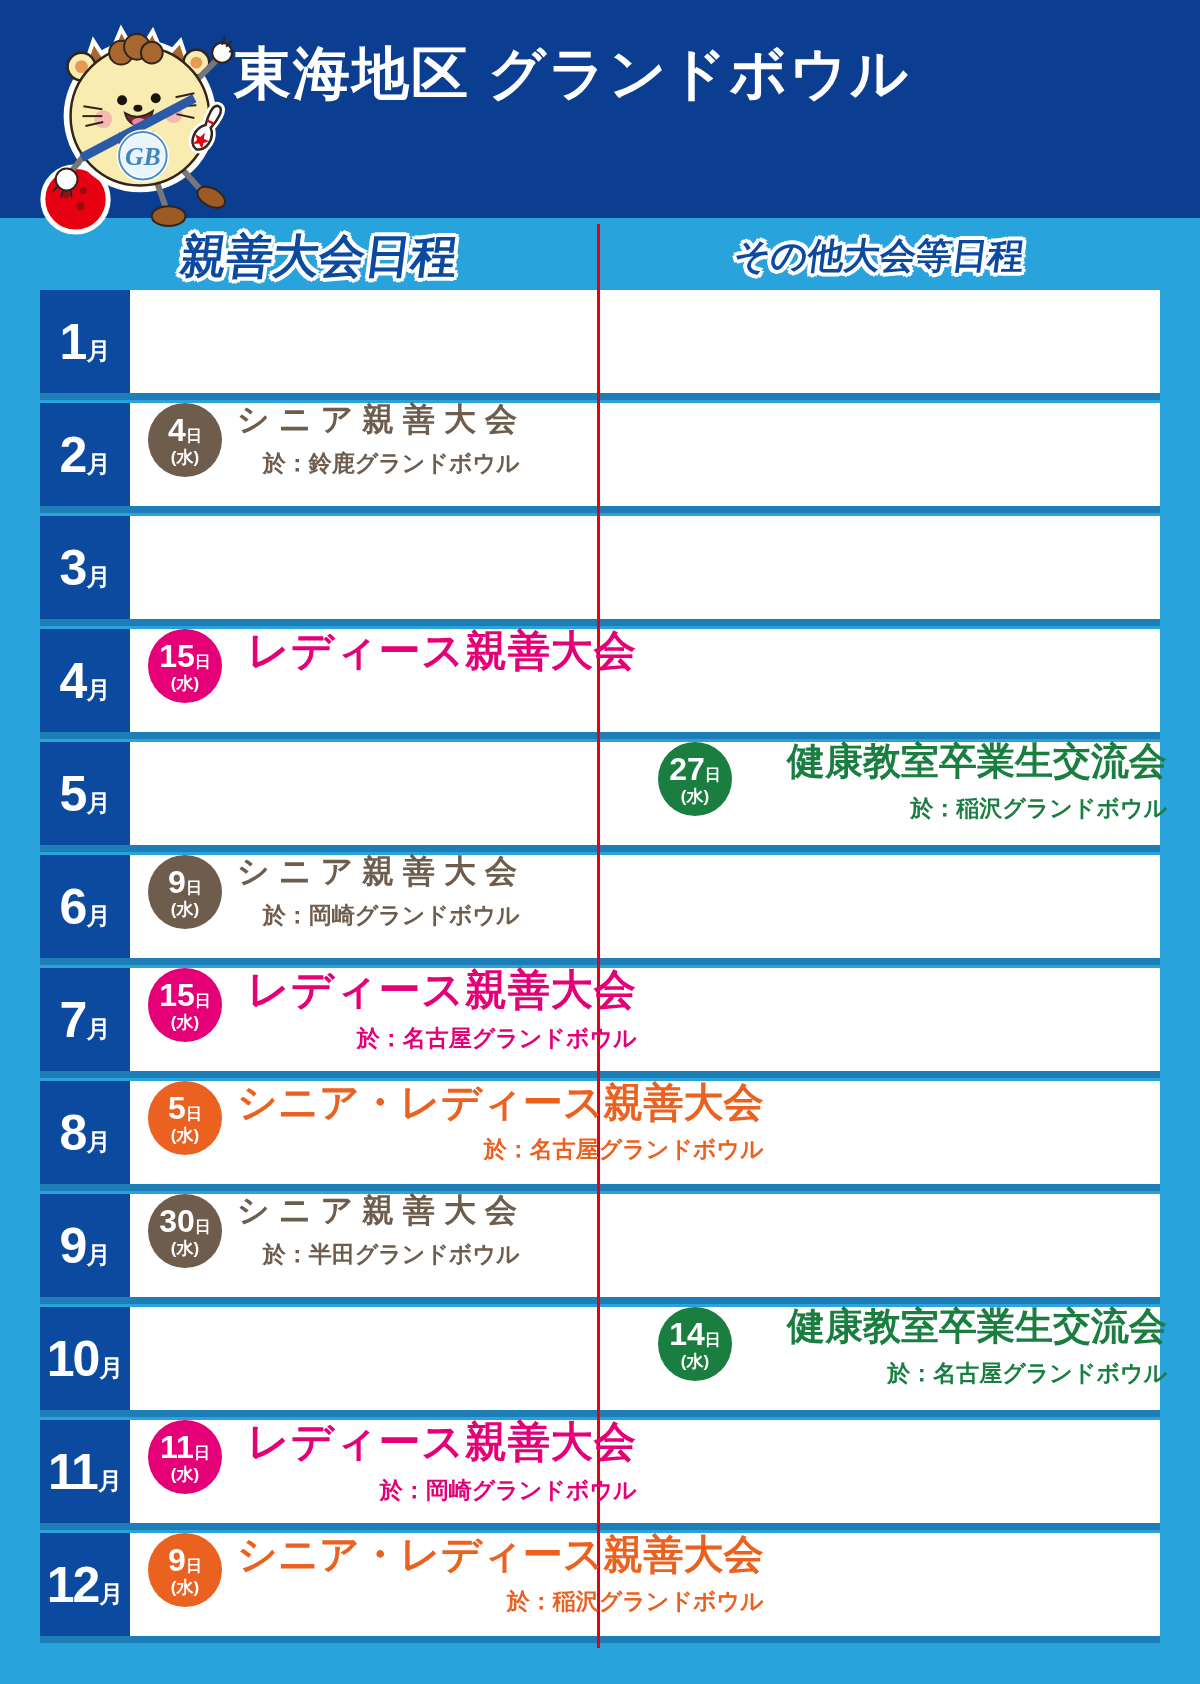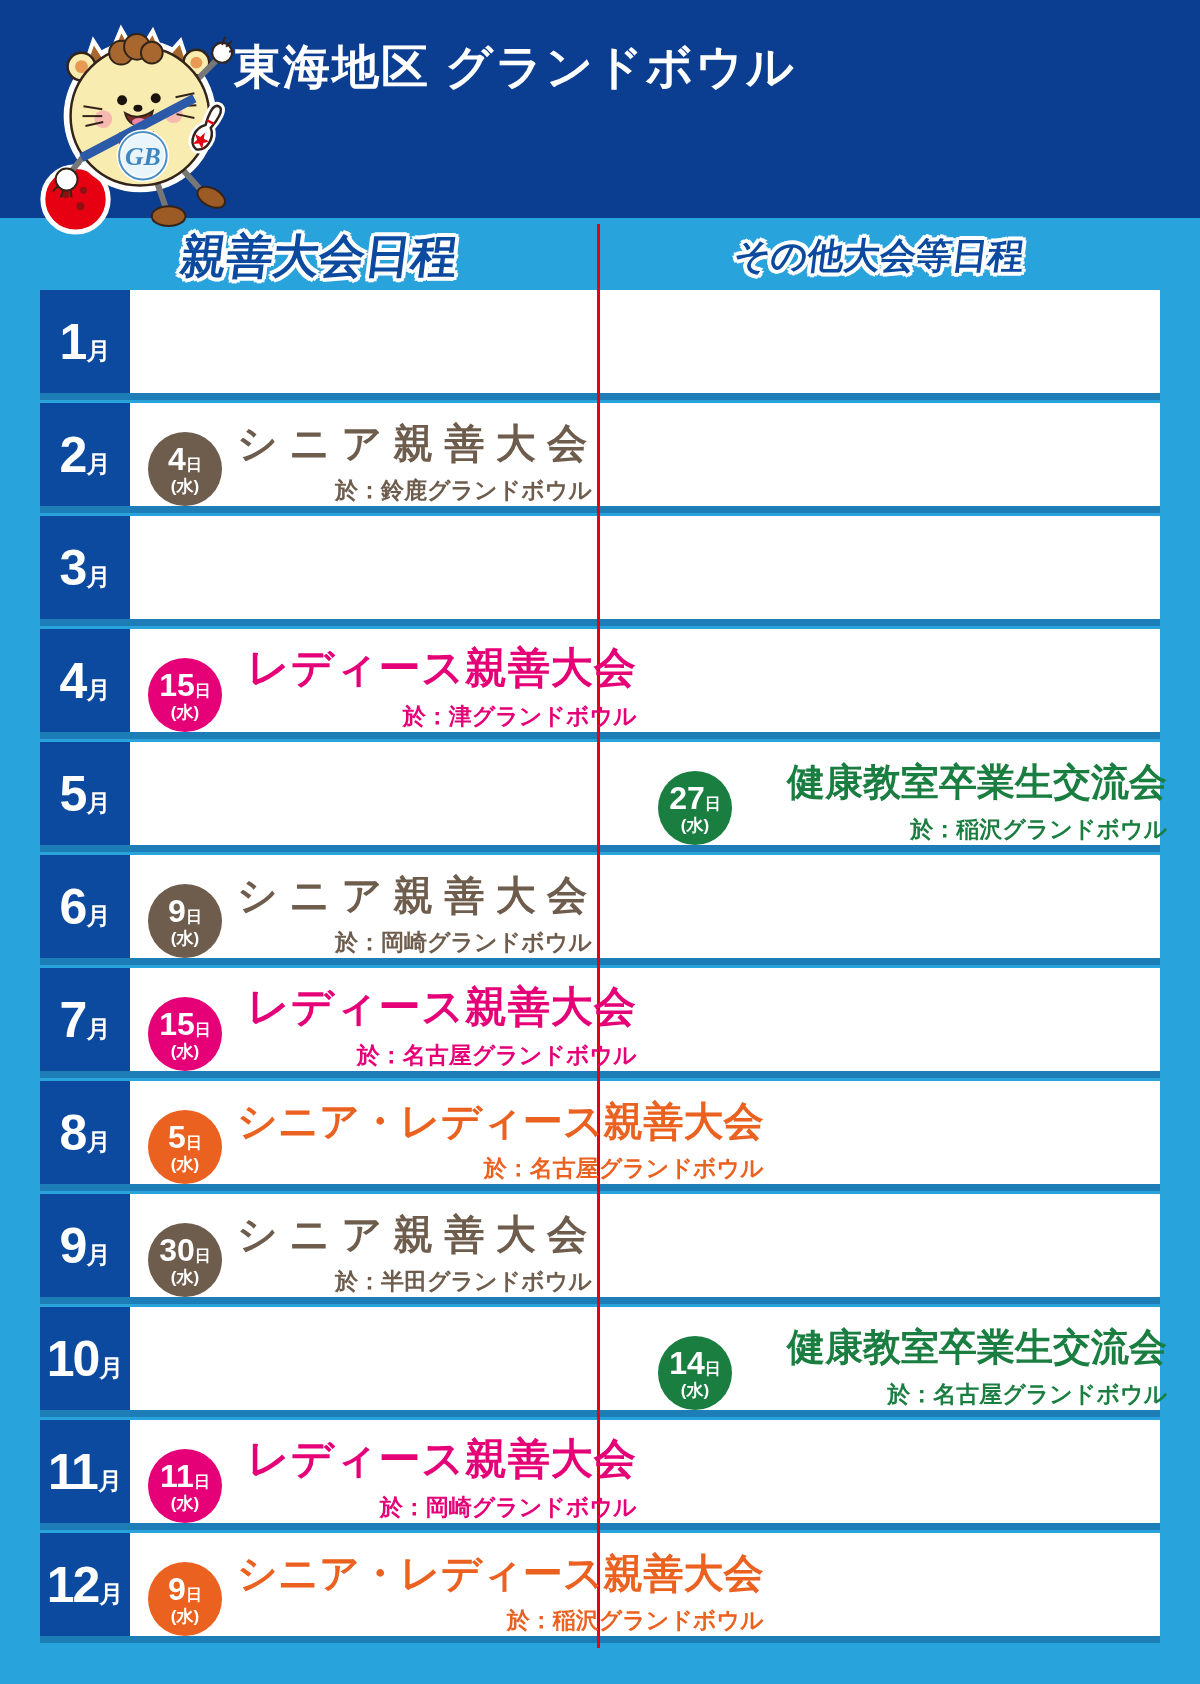--- a/index.html
+++ b/index.html
@@ -6,21 +6,21 @@
   body { width:1200px; }
   .page {
     position:relative; width:1200px; height:1684px;
     background:#29a3dc; overflow:hidden;
     font-family:"Liberation Sans","DejaVu Sans",sans-serif;
   }
   
   .banner { position:absolute; left:0; top:0; width:1200px; height:218px; background:#0b3d91; }
   .banner-sub {
     position:absolute; left:234px; top:36px;
-    color:#ffffff; font-size:47px; font-weight:bold; letter-spacing:2px; white-space:nowrap;
+    color:#ffffff; font-size:57px; font-weight:bold; letter-spacing:2px; white-space:nowrap;
   }
   .banner-title {
     position:absolute; left:230px; top:88px;
     color:#fff100; font-size:88px; font-weight:bold; white-space:nowrap; line-height:1.1;
   }
   .banner-title .small { font-size:60px; }
   .mascot { position:absolute; left:26px; top:14px; }
   
   .colhead {
     position:absolute; top:226px; text-align:center; font-weight:bold; color:#0b4a9e;
@@ -39,35 +39,35 @@
     box-shadow:0 7px 0 rgba(10,55,115,0.35);
   }
   .mbox {
     flex:0 0 90px; background:#0b4a9e; color:#fff; font-weight:bold;
     display:flex; align-items:center; justify-content:center;
   }
   .mbox .inner { display:flex; align-items:baseline; }
   .m-num  { font-size:50px; letter-spacing:-2px; }
   .m-unit { font-size:24px; margin-left:1px; }
   .row-body { flex:1; position:relative; }
-  .event { position:absolute; top:0; height:103px; display:flex; align-items:flex-end; z-index:7; }
+  .event { position:absolute; top:0; height:103px; display:flex; align-items:flex-start; z-index:7; }
   .event.pos-left  { left:18px; }
   .event.pos-right { left:528px;gap:40px; }
   .badge {
     flex:0 0 74px; width:74px; height:74px; border-radius:50%; background:var(--c,#555);
     color:#fff; font-weight:bold; display:flex; flex-direction:column;
     align-items:center; justify-content:center; line-height:1;
   }
   .c-day  { font-size:32px; }
   .c-unit { font-size:16px; }
   .c-dow  { font-size:17px; margin-top:3px; }
   .ev-text  { margin-left:15px; color:var(--c,#555); }
   .ev-title { font-weight:bold; white-space:nowrap; line-height:1.05; }
   .ev-venue { font-weight:bold; font-size:23px; text-align:right; margin-top:11px; white-space:nowrap; }
-  .ev-senior .ev-title { font-size:40px; letter-spacing:0.28em; }
+  .ev-senior .ev-title { font-size:32px; letter-spacing:0.28em; }
   .ev-senior .ev-venue { padding-right:0.28em; }
   .ev-ladies .ev-title { font-size:42px; letter-spacing:0.02em;margin-left:10px; }
   .ev-sl     .ev-title { font-size:40px; }
   .ev-health .ev-title { font-size:38px; }
 </style>
 </head>
 <body>
 
 <div class="page">
 
@@ -200,21 +200,20 @@
           </span>
         </div>
       <div class="row-body">
         <div class="event pos-left ev-ladies" style="--c: #e50078;">
           <div class="badge">
             <div class="c-day"><span>15</span><span class="c-unit">日</span></div>
             <div class="c-dow">(水)</div>
           </div>
           <div class="ev-text">
             <div class="ev-title">レディース親善大会</div>
-            <div class="ev-venue">於：津グランドボウル</div>
           </div>
         </div>
       </div>
     </div>
 
     <div class="row">
       <div class="mbox">
           <span class="inner">
             <span class="m-num">5</span>
             <span class="m-unit">月</span>

